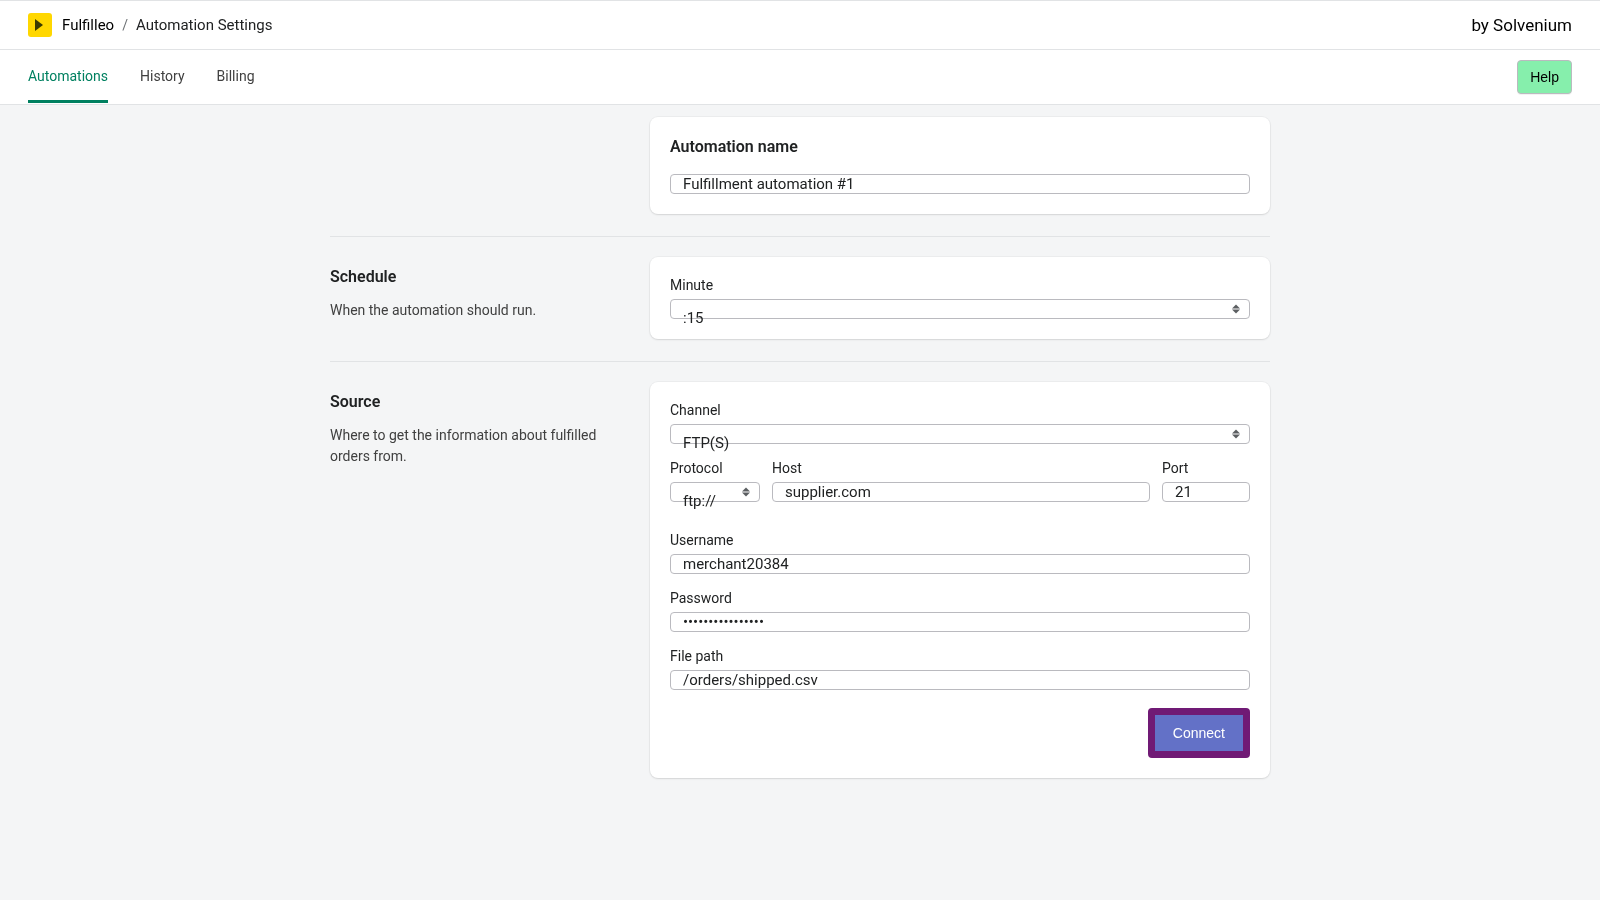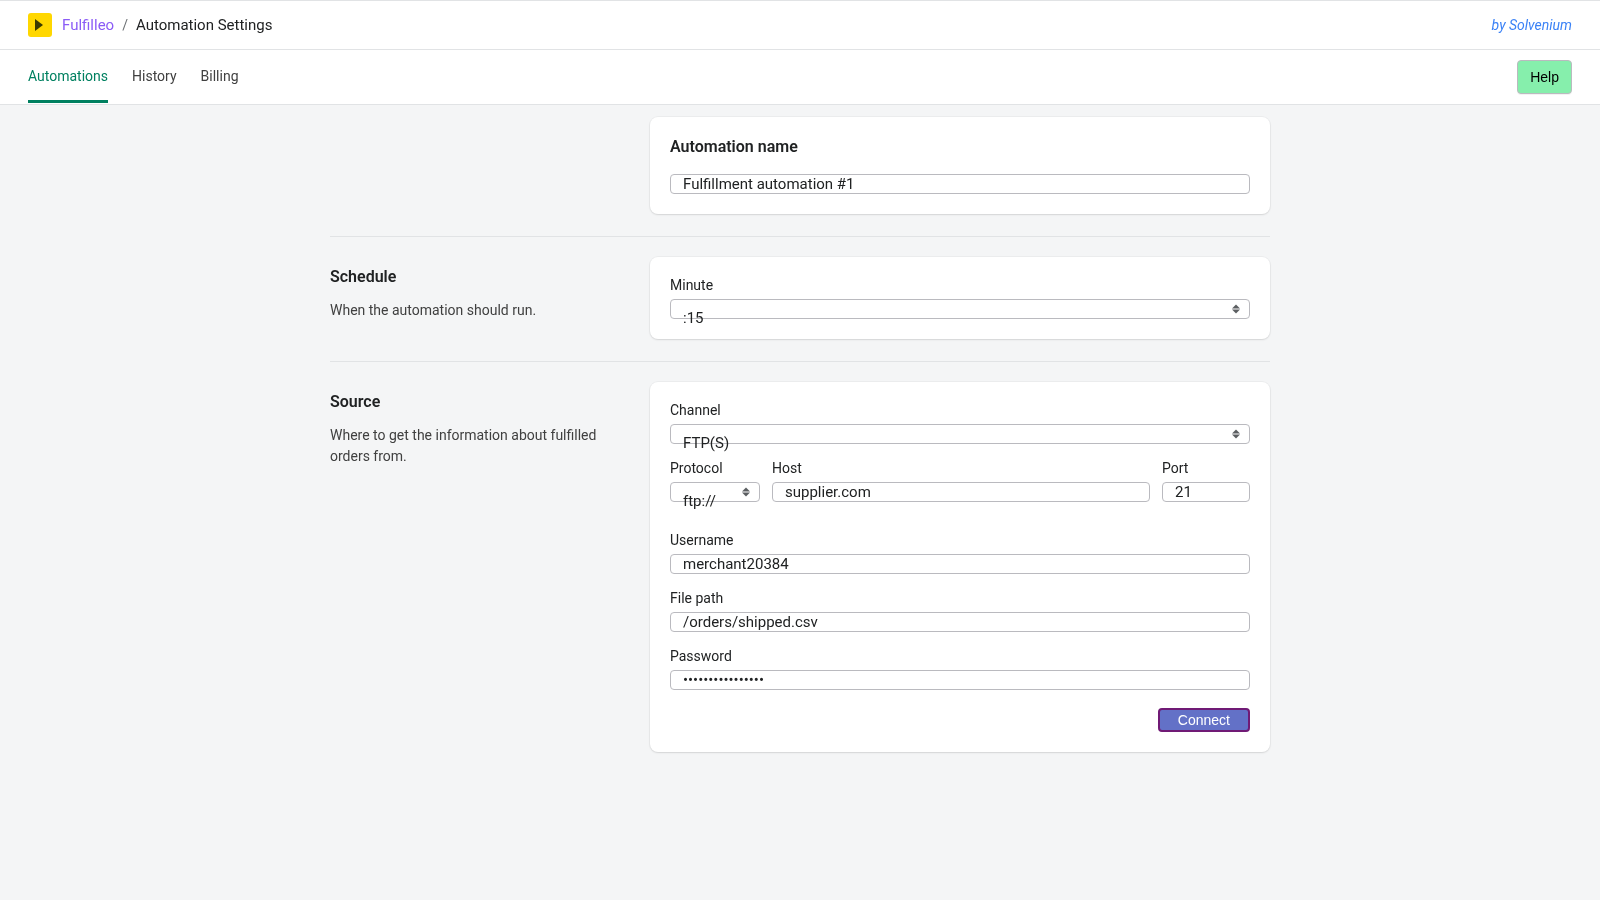--- a/index.html
+++ b/index.html
@@ -31,34 +31,34 @@
       width: 24px;
       height: 24px;
       background: #ffd700;
       border-radius: 3px;
       display: flex;
       align-items: center;
       justify-content: center;
       margin-right: 2px;
     }
     .app-icon svg { width: 16px; height: 16px; }
-    .crumb-app { color: #8b5cf6; font-size: 15px; }
+    .crumb-app { color: #000000; font-size: 15px; }
     .crumb-sep { color: #6d7175; }
     .crumb-page { color: #202223; font-size: 15px; }
-    .byline { color: #3b82f6; font-size: 14px; font-style: italic; }
+    .byline { color: #000000; font-size: 17px; }
     
     .tabbar {
       background: #fff;
       border-bottom: 1px solid #e1e3e5;
       padding: 0 28px;
       display: flex;
       align-items: center;
       justify-content: space-between;
     }
-    .tabs { display: flex; gap: 24px; }
+    .tabs { display: flex; gap: 32px; }
     .tab {
       padding: 16px 0;
       cursor: pointer;
       color: #404040;
       font-size: 14px;
       border-bottom: 3px solid transparent;
       margin-bottom: -1px;
     }
     .tab.active {
       color: #008060;
@@ -163,23 +163,23 @@
     }
     .row {
       display: flex;
       gap: 12px;
     }
     .row > * { flex: 1; }
     .row .narrow { flex: 0 0 88px; }
     .row .medium { flex: 0 0 90px; }
     .btn-primary {
       background: #6371c7;
-      border: 2px solid #701a75;
+      border: 7px solid #701a75;
       color: #fff;
-      padding: 2px 18px;
+      padding: 10px 18px;
       border-radius: 4px;
       font-size: 14px;
       cursor: pointer;
     }
     .actions-right {
       display: flex;
       justify-content: flex-end;
       margin-top: 18px;
     }
   </style>
@@ -283,29 +283,29 @@
             <input class="input" type="text" value="21" style="">
           </div>
         </div>
 
         <div class="field">
           <label class="field-label">Username</label>
           <input class="input" type="text" value="merchant20384" style="">
         </div>
 
         <div class="field">
+          <label class="field-label">Password</label>
+          <input class="input" type="password" value="****************" style="">
+        </div>
+
+        <div class="field">
           <label class="field-label">File path</label>
           <input class="input" type="text" value="/orders/shipped.csv" style="">
         </div>
 
-        <div class="field">
-          <label class="field-label">Password</label>
-          <input class="input" type="password" value="****************" style="">
-        </div>
-
         <div class="actions-right">
           <button class="btn-primary">Connect</button>
         </div>
 
       </div>
     </div>
   </div>
 
 </div>
 

